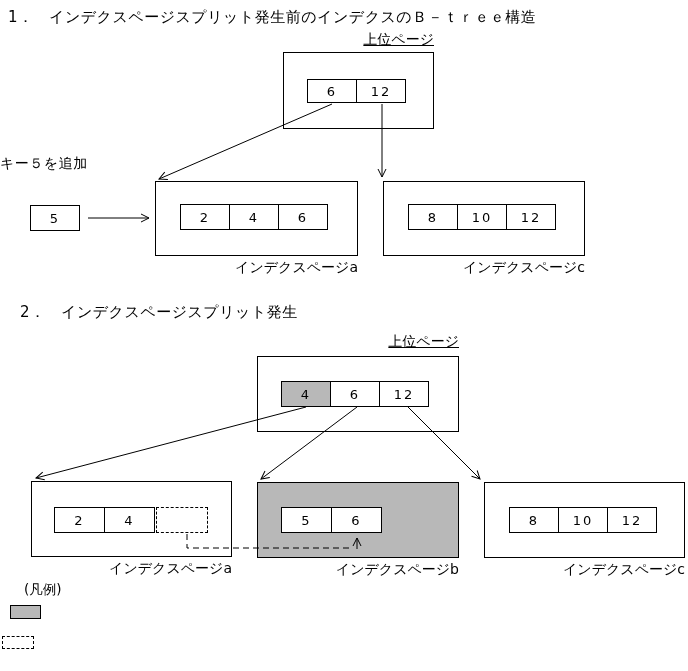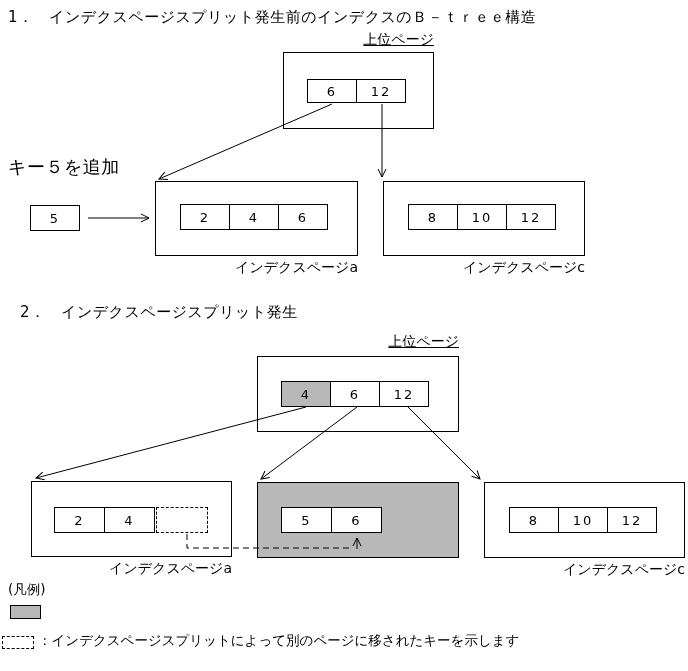--- a/index.html
+++ b/index.html
@@ -37,21 +37,21 @@
   <div class="title abs" style="left:8px;top:8px">1．　インデクスページスプリット発生前のインデクスのＢ－ｔｒｅｅ構造</div>
 
   <div class="pagelabel underline abs" style="left:283px;top:31px;width:151px">上位ページ</div>
 
   <div class="box abs" style="left:283px;top:52px;width:151px;height:77px"></div>
   <div class="cellrow abs" style="left:307px;top:79px">
     <div class="cell h24">6</div>
     <div class="cell h24">12</div>
   </div>
 
-  <div class="title abs" style="left:8px;top:155px;font-size:18px">キー５を追加</div>
+  <div class="title abs" style="left:0;top:155px;font-size:14px">キー５を追加</div>
   <div class="cell abs" style="left:30px;top:205px;width:50px;height:26px">5</div>
 
   <div class="box abs" style="left:155px;top:181px;width:203px;height:75px"></div>
   <div class="cellrow abs" style="left:180px;top:204px">
     <div class="cell">2</div>
     <div class="cell">4</div>
     <div class="cell">6</div>
   </div>
   <div class="pagelabel abs" style="left:155px;top:259px;width:203px">インデクスページa</div>
 
@@ -80,35 +80,35 @@
     <div class="cell" style="width:51px">4</div>
   </div>
   <div class="cell dashed abs" style="left:156px;top:507px;width:52px;height:26px"></div>
   <div class="pagelabel abs" style="left:31px;top:560px;width:201px">インデクスページa</div>
 
   <div class="box gray abs" style="left:257px;top:482px;width:202px;height:76px"></div>
   <div class="cellrow abs" style="left:281px;top:507px">
     <div class="cell" style="width:51px">5</div>
     <div class="cell" style="width:51px">6</div>
   </div>
+  <div class="pagelabel abs" style="left:257px;top:561px;width:202px">インデクスページb</div>
 
   <div class="box abs" style="left:484px;top:482px;width:201px;height:76px"></div>
   <div class="cellrow abs" style="left:509px;top:507px">
     <div class="cell">8</div>
     <div class="cell">10</div>
     <div class="cell">12</div>
   </div>
   <div class="pagelabel abs" style="left:484px;top:561px;width:201px">インデクスページc</div>
 
-  <div class="legendtext abs" style="left:8px;top:581px">(凡例)</div>
+  <div class="legendtext abs" style="left:24px;top:581px">(凡例)</div>
 
   <div class="swatch gray abs" style="left:10px;top:605px;width:31px;height:14px"></div>
 
   <div class="swatch dashed abs" style="left:2px;top:636px;width:32px;height:13px"></div>
-  <div class="legendtext abs" style="left:38px;top:632px">：インデクスページスプリットによって別のページに移されたキーを示します</div>
 
   <svg class="overlay" width="688" height="671" viewBox="0 0 688 671">
     <defs>
       <marker id="arr" markerUnits="userSpaceOnUse" markerWidth="12" markerHeight="12" refX="9" refY="6" orient="auto">
         <path d="M1,2 L9,6 L1,10" fill="none" stroke="#000" stroke-width="1"></path>
       </marker>
     </defs>
 
     <line x1="332" y1="104" x2="159" y2="179" stroke="#000" stroke-width="1" marker-end="url(#arr)"></line>
     <line x1="382" y1="104" x2="382" y2="177" stroke="#000" stroke-width="1" marker-end="url(#arr)"></line>

